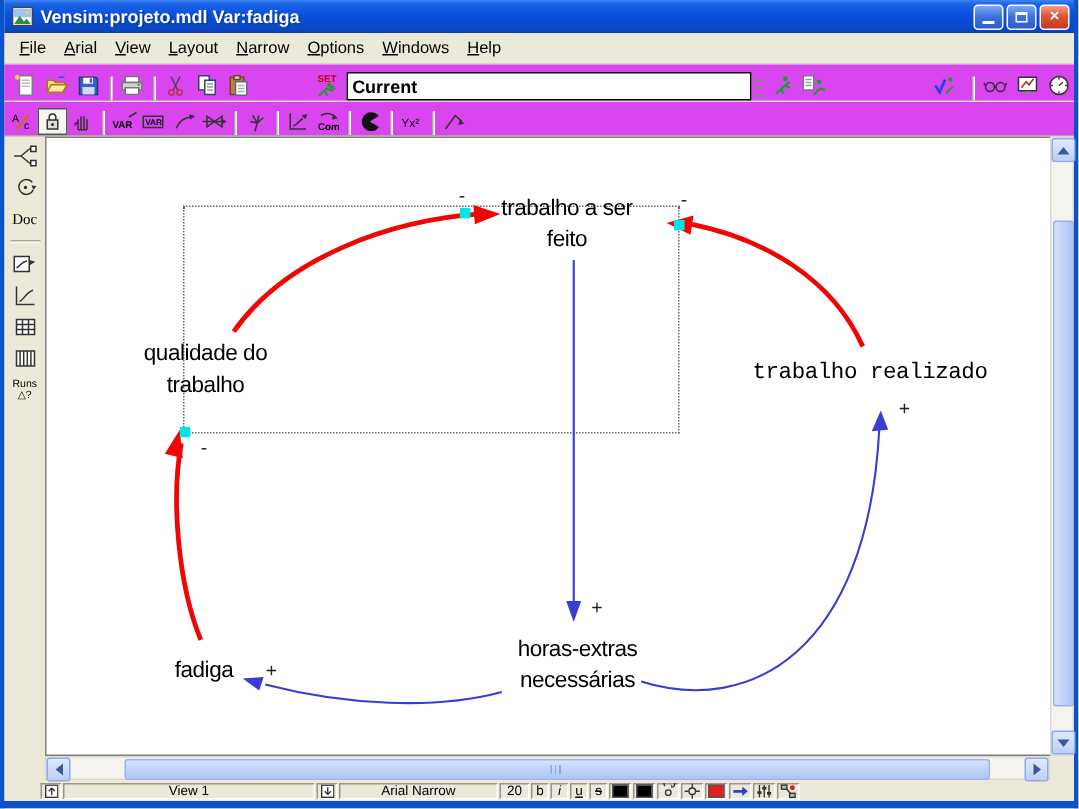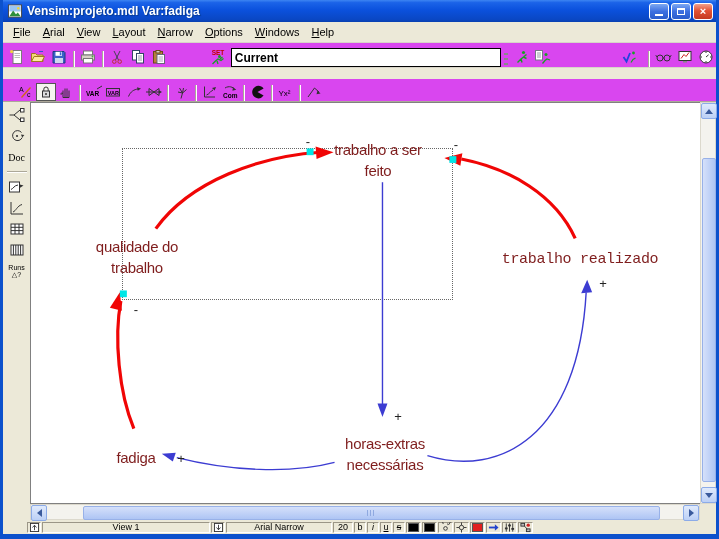--- a/index.html
+++ b/index.html
@@ -17,37 +17,37 @@
   .tbn.close{background:linear-gradient(180deg,#f0a08c,#e25235 45%,#c43a20);}
   .minglyph{width:8px;height:3px;border-bottom:2px solid #fff;margin-top:5px;}
   .resglyph{width:8px;height:7px;border:1px solid #fff;border-top:2px solid #fff;box-sizing:border-box;}
   
   .menubar{height:20px;flex:0 0 20px;display:flex;align-items:center;padding-left:4px;font-size:11px;background:#ece9d8;border-bottom:1px solid #d8d4c8;}
   .menu-item{padding:2px 6px;color:#000;}
   .menu-item::first-letter{text-decoration:underline;}
   
   .toolbar{display:flex;align-items:flex-end;background:#d946ef;}
   .toolbar1{height:24px;flex:0 0 24px;padding-left:4px;border-bottom:1px solid #d8d4c8;}
-  .toolbar2{height:22px;flex:0 0 22px;padding-left:13px;border-bottom:1px solid #aca899;margin-top:11px;}
+  .toolbar2{height:22px;flex:0 0 22px;padding-left:2px;border-bottom:1px solid #aca899;}
   .tb{width:21px;height:20px;display:flex;align-items:center;justify-content:center;}
   .tb2{width:20px;height:18px;display:flex;align-items:center;justify-content:center;}
   .pressed{border:1px solid #555;background:#f6f5f0;box-sizing:border-box;}
   .sep{width:1px;height:16px;background:#aca899;border-right:1px solid #fff;margin:0 3px;}
   .ic{display:block;}
   .runfield{width:266px;height:17px;border:1px solid #000;background:#fff;font-family:"Liberation Sans",sans-serif;
     font-size:12px;font-weight:bold;padding:0 0 0 3px;margin-left:2px;}
   .dots3{width:4px;height:14px;margin:0 3px;background:repeating-linear-gradient(180deg,#888 0 2px,transparent 2px 5px);}
   
   .workspace{flex:1;display:flex;min-height:0;}
   .sidebar{width:27px;flex:0 0 27px;display:flex;flex-direction:column;align-items:center;padding-top:4px;gap:3px;background:#ece9d8;}
   .sb{width:22px;height:18px;display:flex;align-items:center;justify-content:center;flex-direction:column;}
   .sbdiv{width:20px;height:1px;background:#aca899;border-bottom:1px solid #fff;margin:2px 0;}
   .canvas{flex:1;position:relative;background:#fff;border:1px solid #808080;border-right:none;overflow:hidden;}
   .var-label{position:absolute;transform:translateX(-50%);text-align:center;font-size:15px;letter-spacing:-0.3px;
-    line-height:21px;color:#7f1d1d;white-space:nowrap;}
+    line-height:21px;color:#000000;white-space:nowrap;}
   .sign{position:absolute;transform:translate(-50%,-50%);font-size:13px;color:#222;}
   .selrect{position:absolute;border:1px dotted #666;}
   .arrows{position:absolute;inset:0;width:100%;height:100%;}
   
   .vscroll{width:16px;flex:0 0 16px;position:relative;background:#f4f3ee;border:1px solid #dcd9cd;box-sizing:border-box;}
   .hrow{height:16px;flex:0 0 16px;display:flex;}
   .hspacer{width:27px;flex:0 0 27px;background:#ece9d8;}
   .hscroll{flex:1;position:relative;background:#f4f3ee;border:1px solid #dcd9cd;box-sizing:border-box;}
   .corner{width:16px;flex:0 0 16px;background:#ece9d8;}
   .sbtn{position:absolute;width:14px;height:14px;border:1px solid #8cabe8;border-radius:2px;

